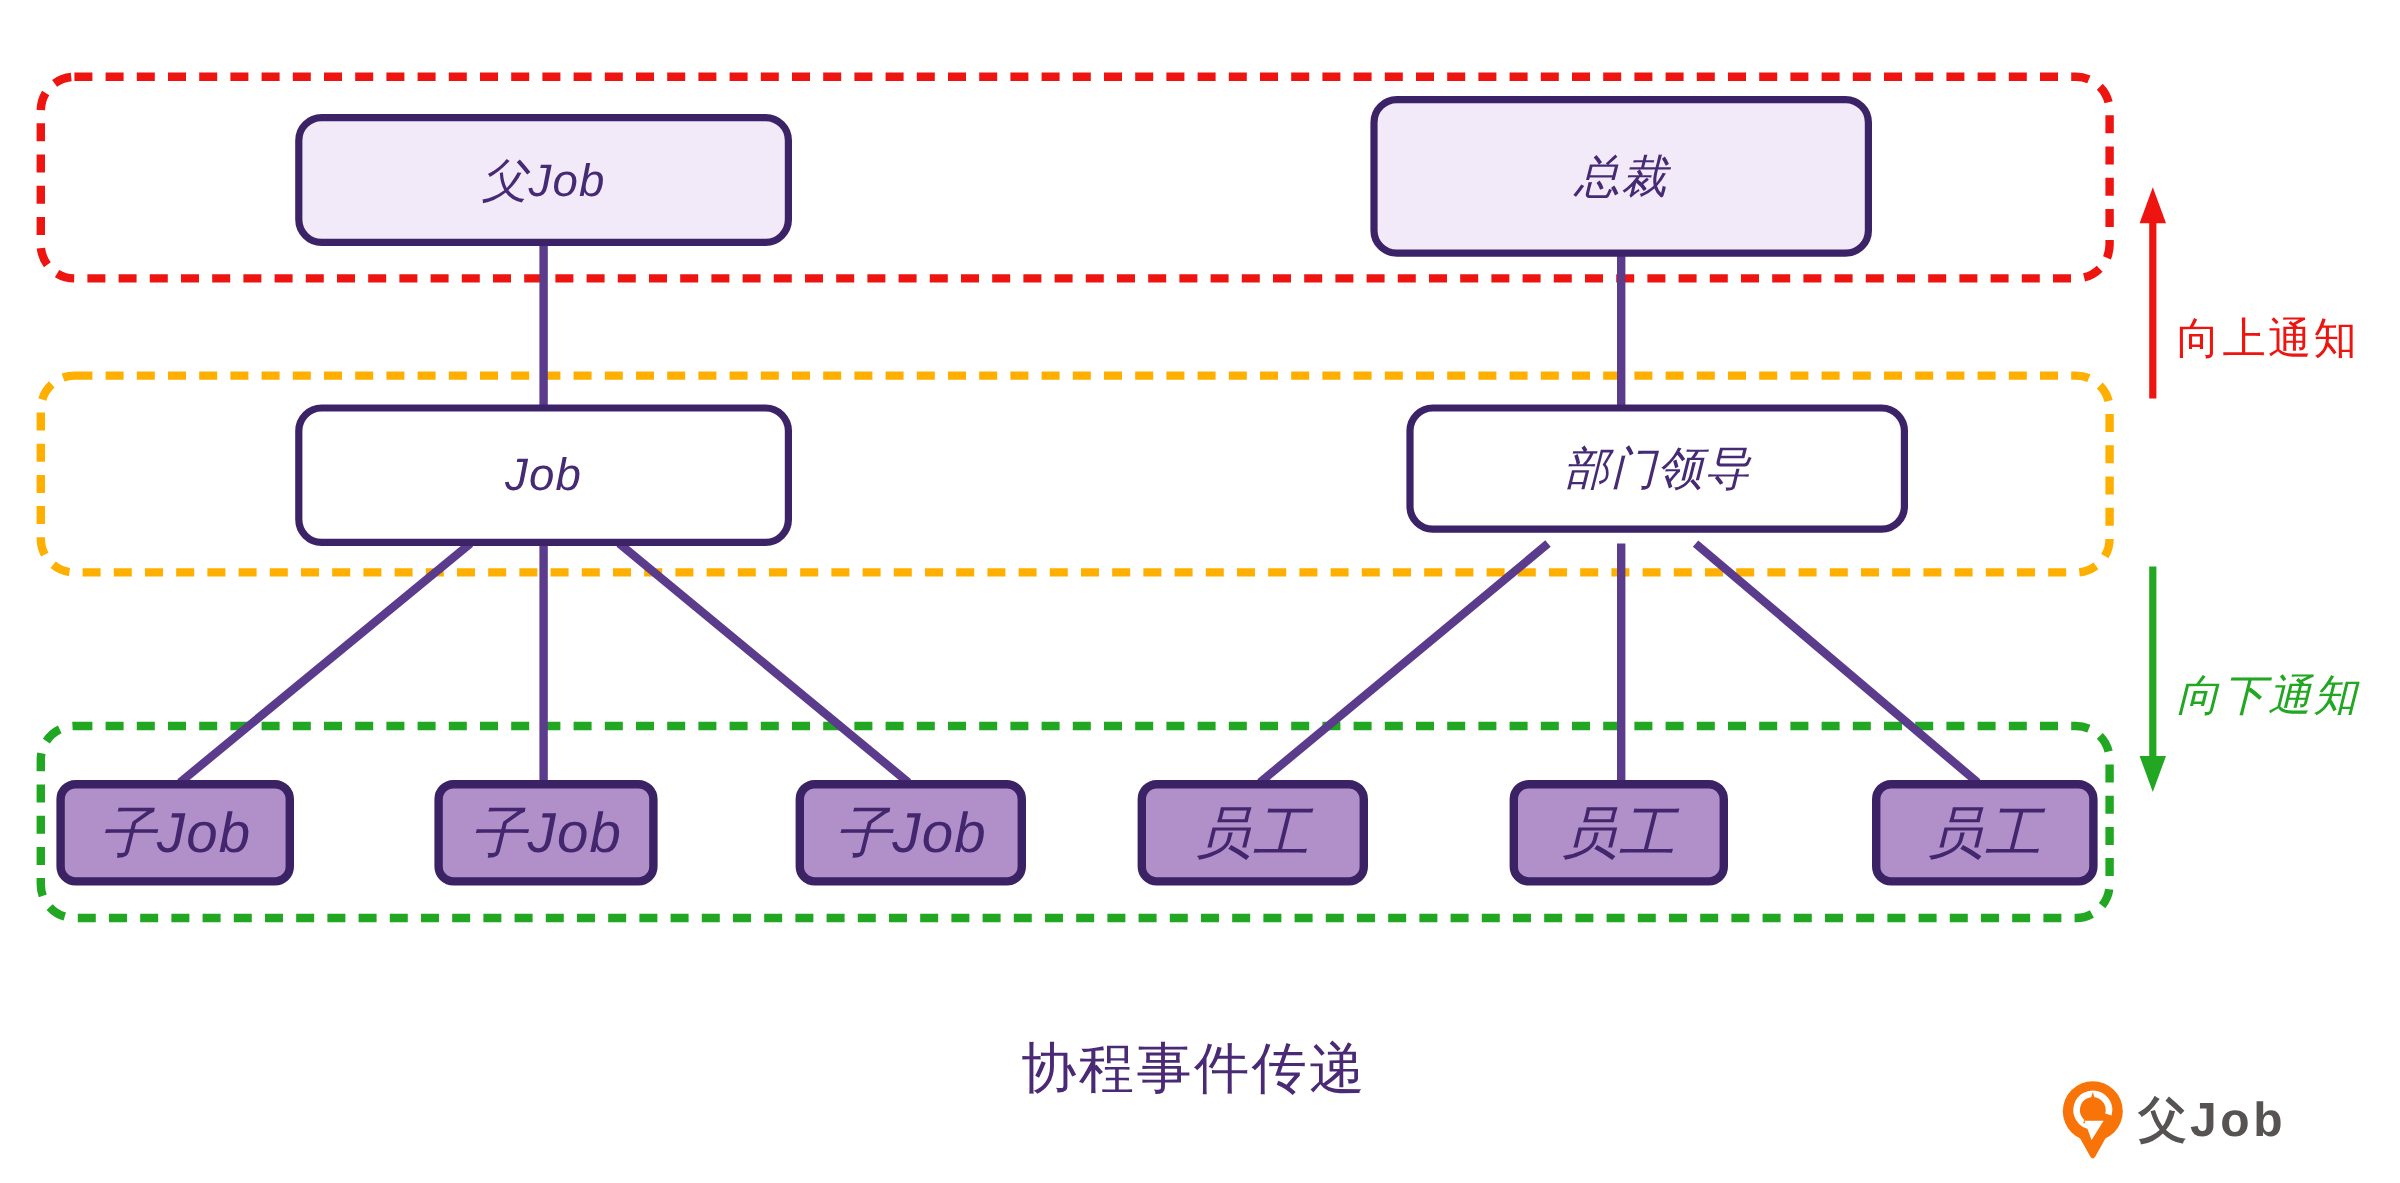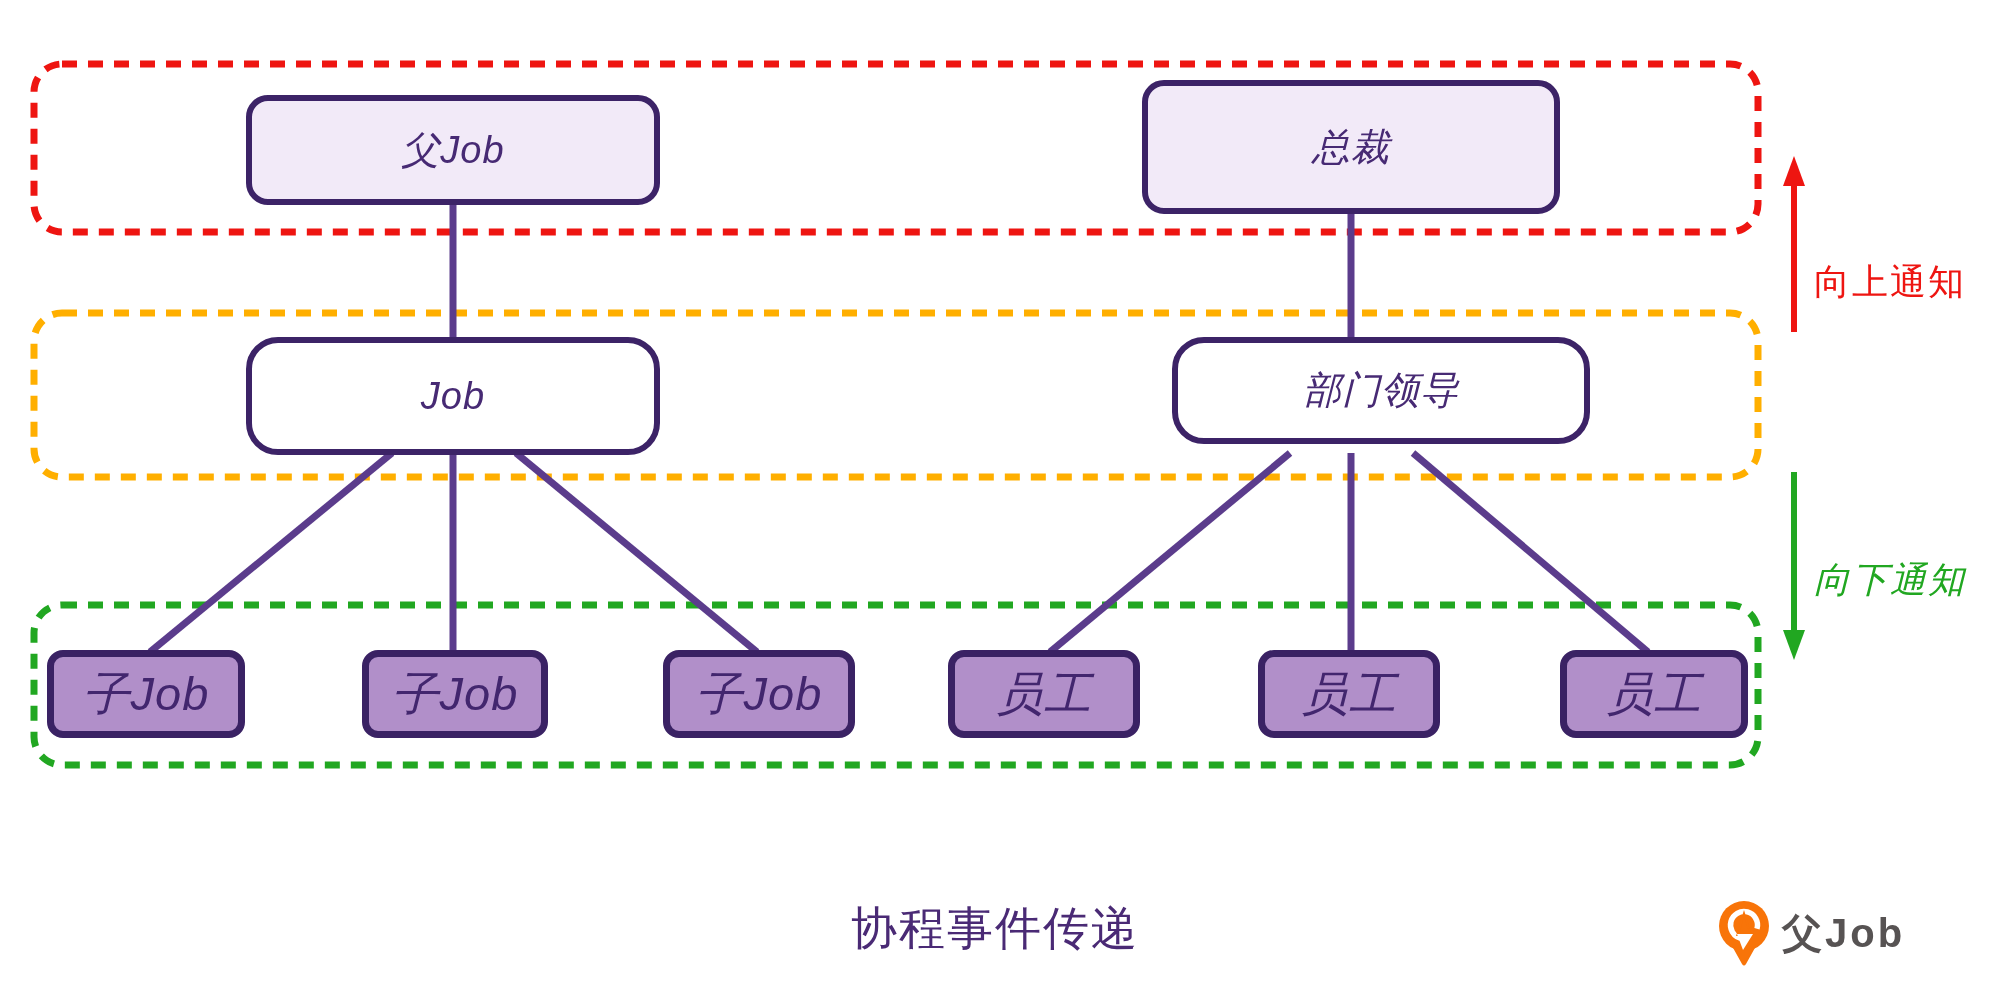--- a/index.html
+++ b/index.html
@@ -16,36 +16,36 @@
     display:flex; align-items:center; justify-content:center;
     box-sizing:border-box;
     border:6px solid #3c2367;
     color:#472a74;
     font-size:38px;
     letter-spacing:1px;
     z-index:2;
     font-style:italic;
   }
   .tier1 { background:#f2eaf8; border-radius:22px; }
-  .tier2 { background:#ffffff; border-radius:32px; }
+  .tier2 { background:#ffffff; border-radius:22px; }
   .tier3 {
     background:#b18fc9; border-radius:16px;
     border-width:7px; border-color:#3a2264;
     font-size:47px; color:#42266e;
   }
   .side-label {
     position:absolute; z-index:3;
     font-size:36px; letter-spacing:2px; white-space:nowrap;text-align:center;
   }
   .side-label.up   { color:#ee1511; }
   .side-label.down { color:#21a721; }
   .diagram-title {
     position:absolute; left:700px; top:860px; width:590px;
     text-align:center; font-size:46px; font-weight:500;
-    color:#4a2a75; letter-spacing:2px; z-index:3;margin-top:38px;
+    color:#4a2a75; letter-spacing:2px; z-index:3;
   }
   .brand {
     position:absolute; left:1716px; top:896px;
     display:flex; align-items:center; z-index:3;
   }
   .brand-text {
     margin-left:8px;
     font-size:40px; font-weight:bold;
     color:#575353; letter-spacing:3px; white-space:nowrap;
   }

